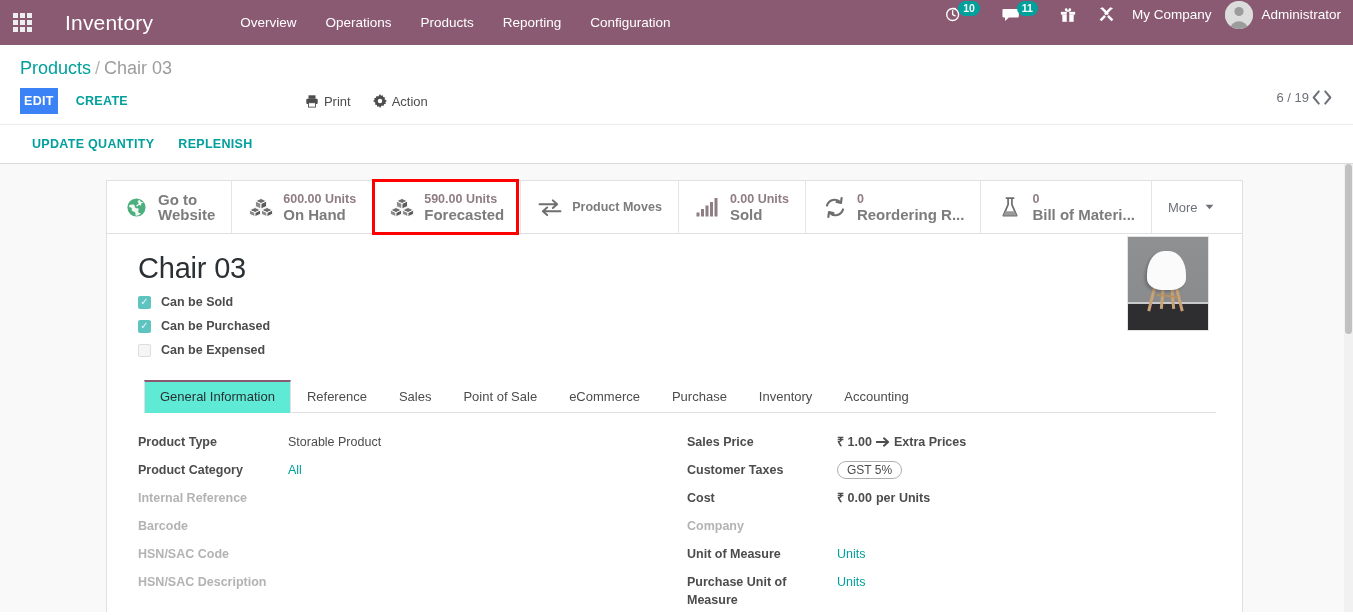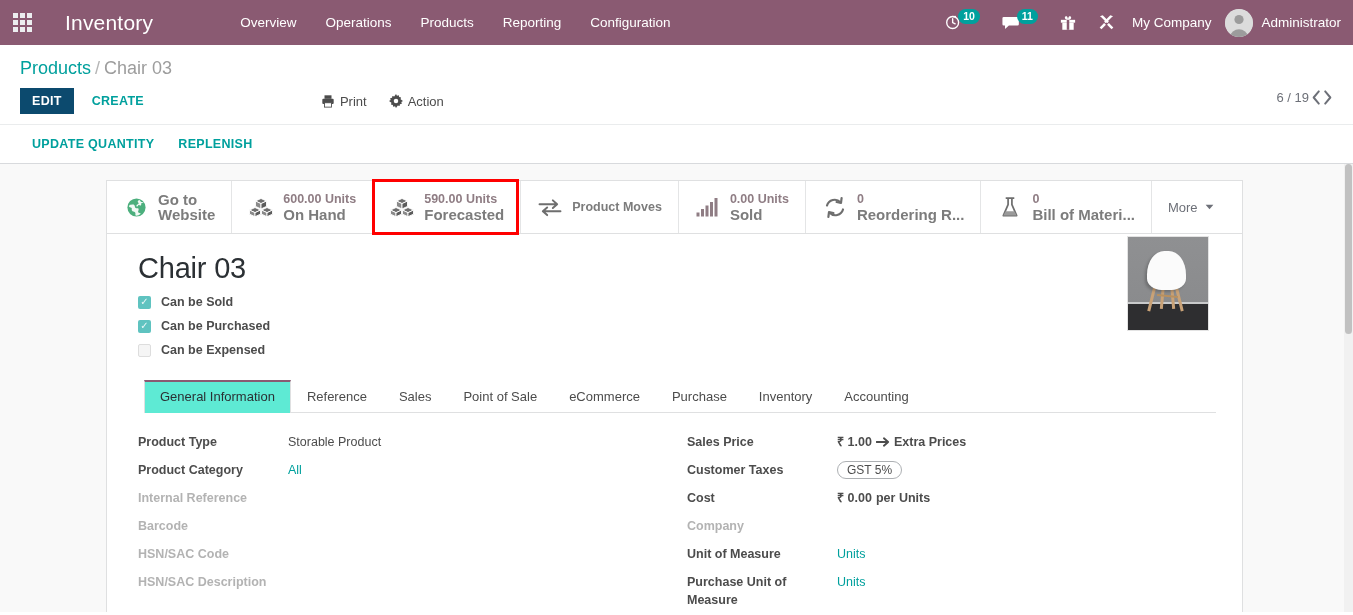--- a/index.html
+++ b/index.html
@@ -37,21 +37,21 @@
   .menu {
     display: flex; align-items: center; margin-left: 73px; gap: 1px;
   }
   .menu-item {
     font-size: 13.5px; color: #ffffff; padding: 0 14px;
     line-height: 45px; cursor: pointer; white-space: nowrap;
   }
 
   .nav-right {
     position: absolute; right: 0; top: 0; height: 29px;
-    display: flex; 
+    display: flex; align-items: center;
   }
   .sysicon { position: relative; padding: 0 11px; cursor: pointer; display:flex; align-items:center; height:45px;}
   .badge {
     background: #00a09d; color: #fff; font-size: 10.5px; font-weight: bold;
     border-radius: 9px; padding: 1px 5px 1px 5px; margin-left: -4px;
     position: relative; top: -6px; line-height: 13px; display: inline-block;
   }
   .user-block {
     display: flex; align-items: center; gap: 8px; padding: 0 12px 0 6px; cursor: pointer; height: 45px;
   }
@@ -72,22 +72,22 @@
     padding: 13px 0 3px 20px; font-size: 18px; color: #9d9d9d;
   }
   .breadcrumb a { color: #00a09d; text-decoration: none; cursor: pointer; }
   .breadcrumb .sep { color: #b5b5b5; padding: 0 4px; }
   .breadcrumb .current { color: #9d9d9d; }
 
   .cp-buttons {
     display: flex; align-items: center; padding: 6px 0 10px 20px; position: relative; min-height: 40px;
   }
   .btn-edit {
-    background: #0c4a6e; color: #fff; font-size: 12.5px; font-weight: bold;
-    padding: 6px 12px; border: none; cursor: pointer; letter-spacing: .3px;
+    background: #3b82f6; color: #fff; font-size: 12.5px; font-weight: bold;
+    padding: 6px 4px; border: none; cursor: pointer; letter-spacing: .3px;
   }
   .btn-create {
     background: transparent; color: #00a09d; font-size: 12.5px; font-weight: bold;
     padding: 6px 12px; border: none; cursor: pointer; margin-left: 6px; letter-spacing: .3px;
   }
   .cp-mid { display:flex; align-items:center; gap: 22px; margin-left: 165px; }
   .cp-link { display: flex; align-items: center; gap: 5px; font-size: 13px; color: #4c4c4c; cursor: pointer; }
   .cp-pager {
     position: absolute; right: 20px; top: 8px;
     display: flex; align-items: flex-start; gap: 2px; font-size: 13px; color: #6d7078;

